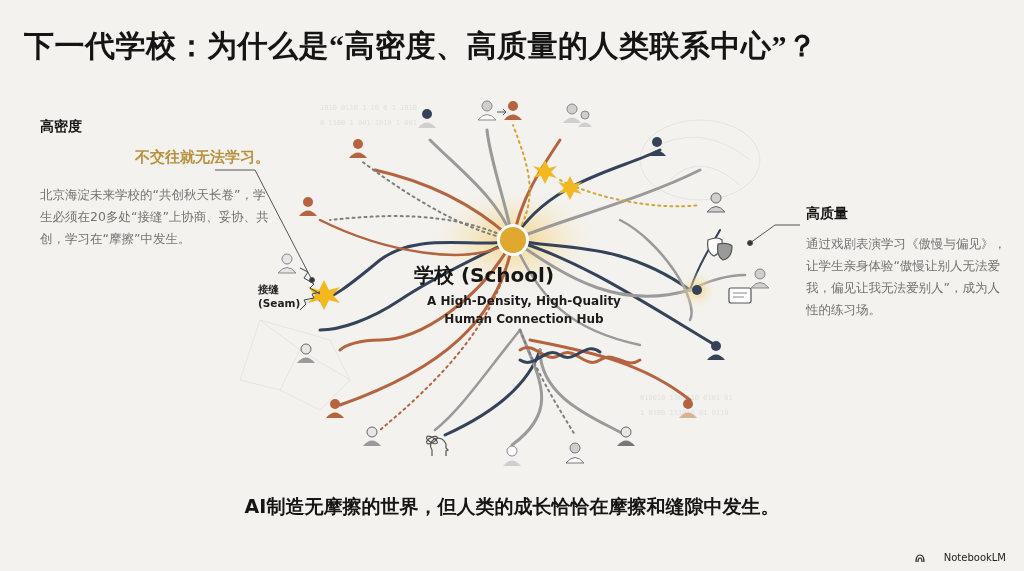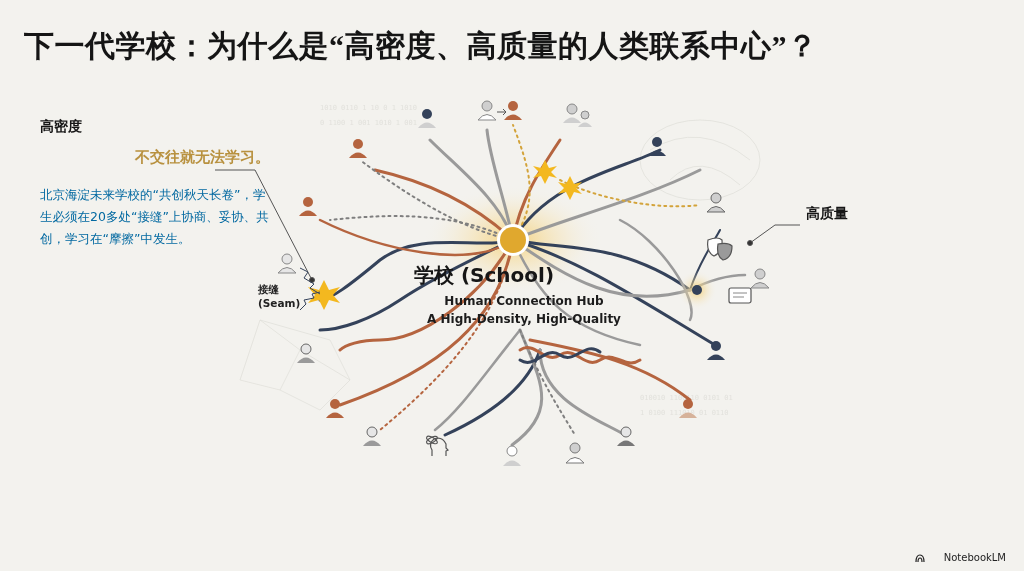--- a/index.html
+++ b/index.html
@@ -5,21 +5,21 @@
   html, body { margin:0; padding:0; }
   body { width:1024px; height:571px; background:#f3f2ee; position:relative; overflow:hidden;
          font-family:"DejaVu Sans","Liberation Sans",sans-serif; color:#1c1c1c; }
   .title { position:absolute; left:24px; top:26px; font-family:Liberation Serif, serif;
            font-size:30px; font-weight:bold; letter-spacing:0.5px; color:#151515; white-space:nowrap; }
   .diagram { position:absolute; left:0; top:0; width:1024px; height:571px; }
   .left-block { position:absolute; left:40px; top:118px; width:230px; }
   .right-block { position:absolute; left:806px; top:205px; width:200px; }
   .heading { font-size:14px; font-weight:bold; color:#161616; margin-bottom:10px; }
   .subhead { font-size:15px; font-weight:bold; color:#b8913f; line-height:22px; margin-bottom:16px;text-align:right; }
-  .body-text { font-size:12.5px; color:#0369a1; line-height:22px; }
+  .body-text { font-size:12.5px; color:#737373; line-height:22px; }
   .center-title { position:absolute; left:414px; top:262px; width:220px; font-size:20px; font-weight:bold; color:#161616; }
   .center-sub { position:absolute; left:394px; top:292px; width:260px; text-align:center; font-size:12px; font-weight:bold; color:#1c1c1c; line-height:18px; }
   .seam-label { position:absolute; left:258px; top:282px; font-size:10.5px; font-weight:bold; text-align:left; line-height:14px; color:#222; }
   .footer { position:absolute; left:0; top:490px; width:1024px; text-align:center; font-size:19px; font-weight:bold; color:#151515; line-height:32px; }
   .hl { color:#b8913f; }
   .brand { position:absolute; right:18px; bottom:8px; font-size:10px; color:#222; display:flex; align-items:center; gap:19px; }
 </style>
 </head>
 <body>
 
@@ -217,34 +217,36 @@
 </svg>
 
 <div class="left-block">
   <div class="heading">高密度</div>
   <div class="subhead">不交往就无法学习。</div>
   <div class="body-text">北京海淀未来学校的“共创秋天长卷”，学生必须在20多处“接缝”上协商、妥协、共创，学习在“摩擦”中发生。</div>
 </div>
 
 <div class="right-block">
   <div class="heading">高质量</div>
+  <div class="body-text">通过戏剧表演学习《傲慢与偏见》，让学生亲身体验“傲慢让别人无法爱我，偏见让我无法爱别人”，成为人性的练习场。</div>
 </div>
 
 <div class="center-title">学校 (School)</div>
 <div class="center-sub">
+  <div>A High-Density, High-Quality</div>
   <div>Human Connection Hub</div>
-  <div>A High-Density, High-Quality</div>
 </div>
 
 <div class="seam-label">
   <div>接缝</div>
   <div>(Seam)</div>
 </div>
 
 <div class="footer">
+  <div>AI制造无摩擦的世界，但人类的成长恰恰在摩擦和缝隙中发生。</div>
 </div>
 
 <div class="brand">
   <svg width="10" height="8" viewBox="0 0 10 8">
       <path d="M1 8 Q1 1 5 1 Q9 1 9 8 M3 8 Q3 4 5 4 Q7 4 7 8" stroke="#222" stroke-width="1.2" fill="none"></path>
     </svg>
   <span>NotebookLM</span>
 </div>
 
 </body></html>

